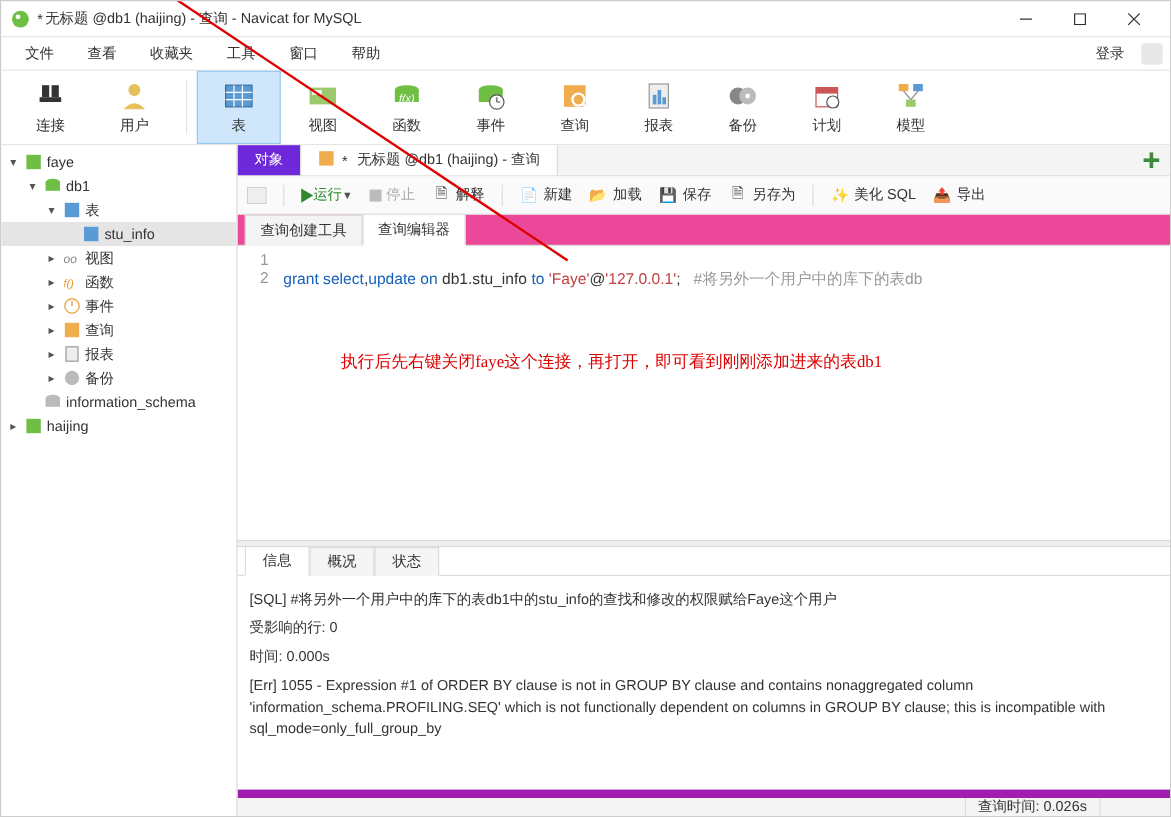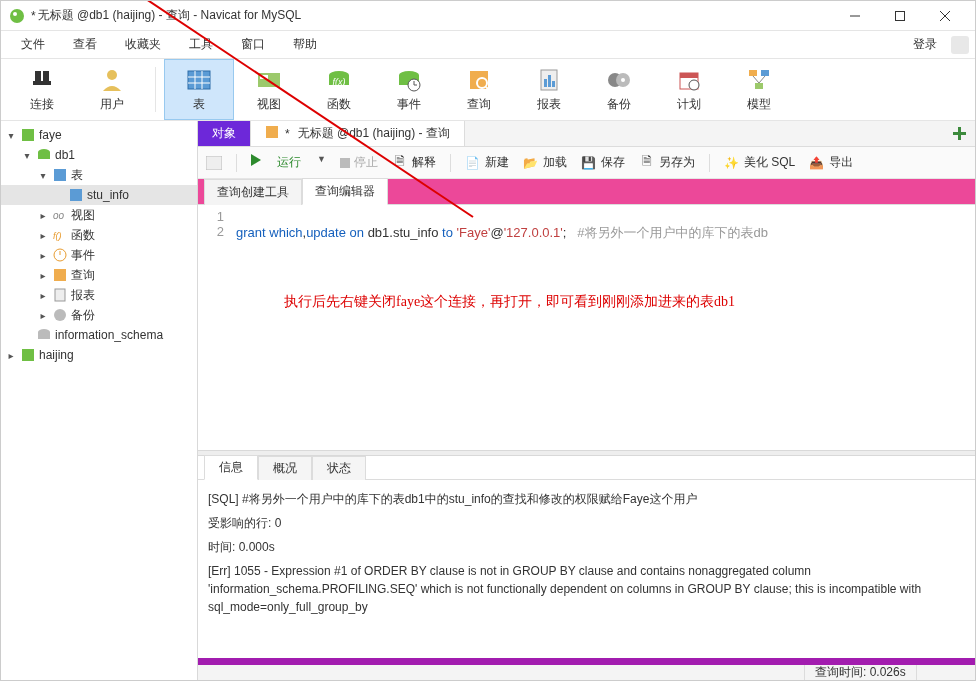--- a/index.html
+++ b/index.html
@@ -43,21 +43,21 @@
   .tabbar { height: 26px; background: #f4f4f4; display: flex; align-items: stretch; border-bottom: 1px solid #dcdcdc; }
   .tab { display: flex; align-items: center; padding: 0 14px; border-right: 1px solid #dcdcdc; gap: 6px; }
   .tab.obj { background: #6d28d9; color: #fff; }
   .tab.query { background: #fff; }
   .tab-dirty { margin-right:2px;}
   .tabbar .tabspacer { flex:1;}
   .newtab { width: 30px; display:flex; align-items:center; justify-content:center; color:#3c8a3c;}
 
   .actionbar { height: 32px; display: flex; align-items: center; padding: 0 8px; gap: 14px; border-bottom: 1px solid #e5e5e5; background:#fafafa;}
   .actionbar .grp { display:flex; align-items:center; gap:4px;}
-  .actionbar .runbtn { display:flex; align-items:flex-start; gap:16px; color:#2d8a2d;}
+  .actionbar .runbtn { display:flex; align-items:center; gap:0; color:#2d8a2d;}
   .actionbar .stopbtn { color:#aaa;}
   .actionbar .vline { width:1px; height:18px; background:#ddd;}
   .act-ico { width:16px; height:16px; display:inline-flex; align-items:center; justify-content:center;}
   .run-tri { width:0; height:0; border-left:10px solid #2d8a2d; border-top:6px solid transparent; border-bottom:6px solid transparent;}
   .run-caret { font-size:9px; color:#555;}
   .stop-sq { width:10px; height:10px; background:#bbb;}
 
   .subtabs { height: 26px; display: flex; align-items: flex-end; padding: 0 6px; gap: 0; border-bottom: 1px solid #dcdcdc; background:#ec4899;}
   .subtab { padding: 4px 12px; border: 1px solid #dcdcdc; border-bottom: none; background: #f4f4f4; position:relative; top:1px;}
   .subtab.active { background: #fff; border-bottom: 1px solid #fff; }
@@ -443,21 +443,21 @@
     <div class="subtabs">
       <div class="subtab">查询创建工具</div>
       <div class="subtab active">查询编辑器</div>
     </div>
 
     <div class="editor">
       <div class="gutter">
         <div>1</div>
         <div>2</div>
       </div>
-      <div class="code"><div>&nbsp;</div><div><span class="kw">grant</span> <span class="kw">which</span><span>,</span><span class="kw">update</span> <span class="kw">on</span> <span>db1.stu_info</span> <span class="kw">to</span> <span class="str">'Faye'</span><span>@</span><span class="str">'127.0.0.1'</span><span>;</span>   <span class="cmt">#将另外一个用户中的库下的表db</span></div></div>
+      <div class="code"><div>&nbsp;</div><div><span class="kw">grant</span> <span class="kw">select</span><span>,</span><span class="kw">update</span> <span class="kw">on</span> <span>db1.stu_info</span> <span class="kw">to</span> <span class="str">'Faye'</span><span>@</span><span class="str">'127.0.0.1'</span><span>;</span>   <span class="cmt">#将另外一个用户中的库下的表db</span></div></div>
       <div class="annotation">执行后先右键关闭faye这个连接，再打开，即可看到刚刚添加进来的表db1</div>
     </div>
 
     <div class="hsplit"></div>
 
     <div class="bottom-tabs">
       <div class="btab active">信息</div>
       <div class="btab">概况</div>
       <div class="btab">状态</div>
     </div>

